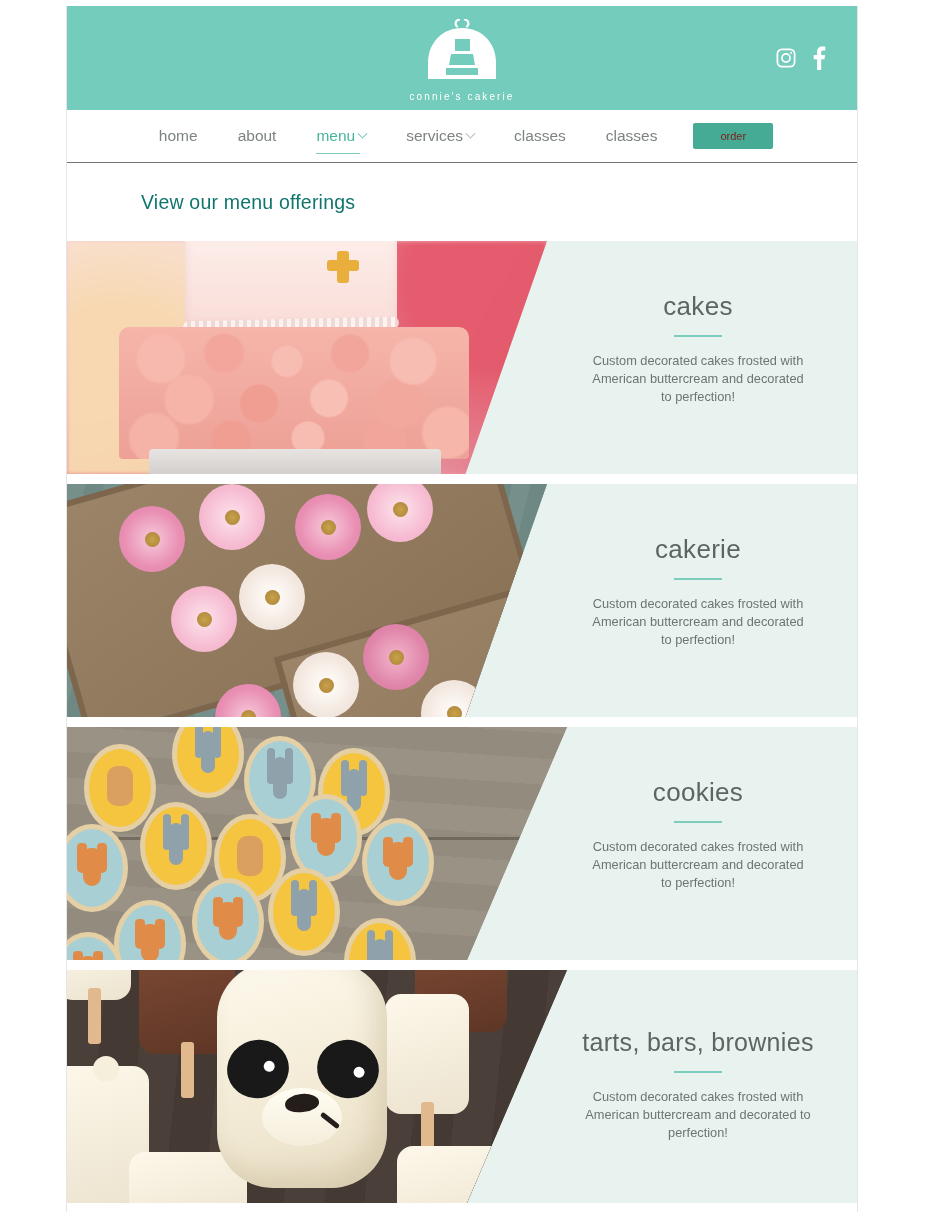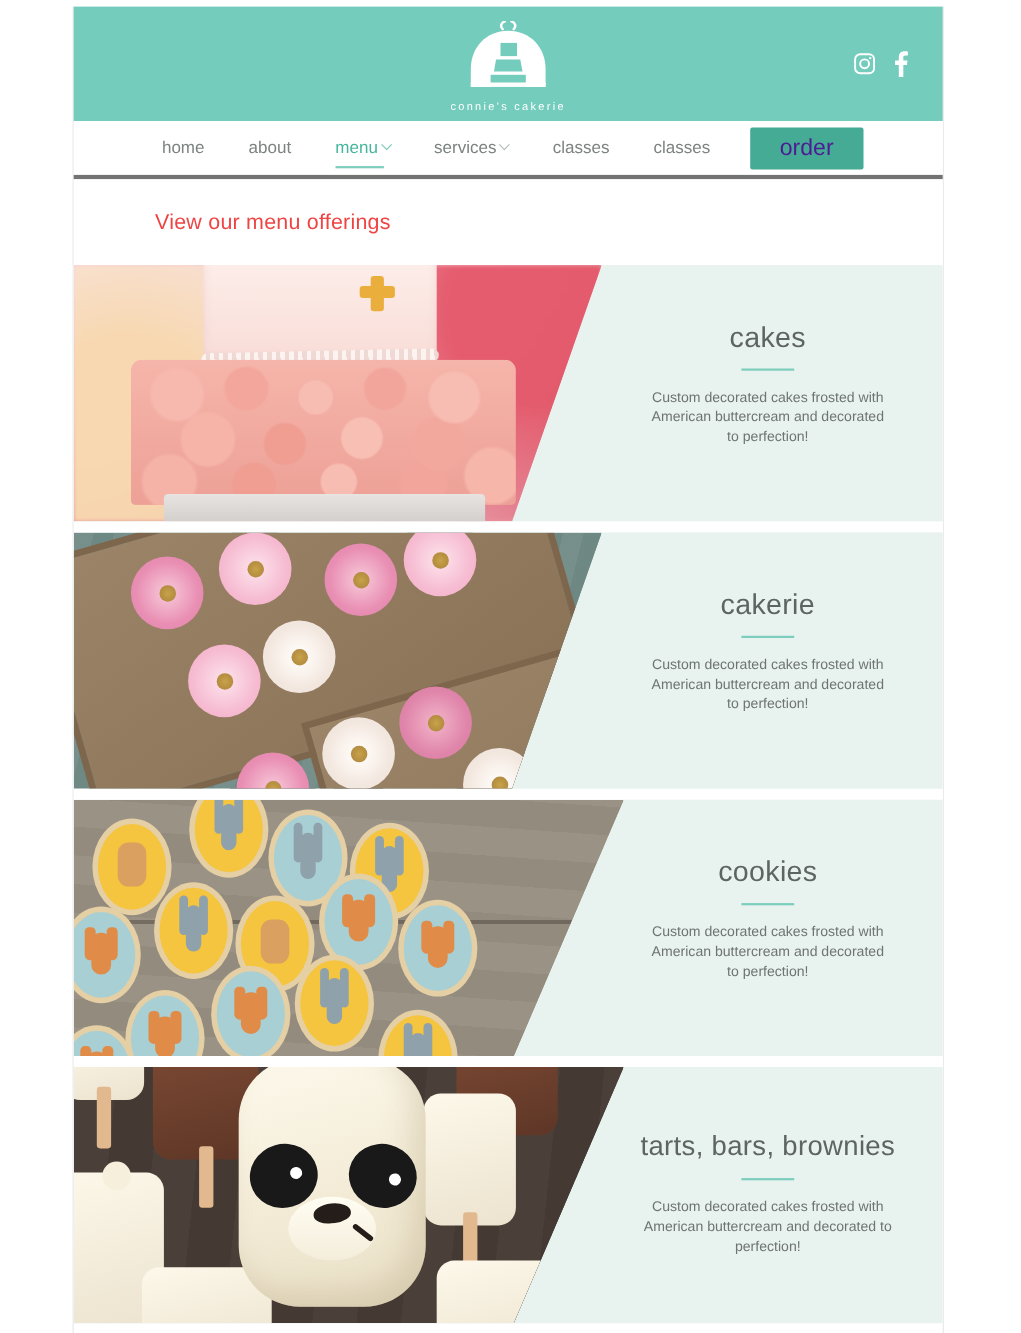--- a/index.html
+++ b/index.html
@@ -63,21 +63,21 @@
     display: flex;
     align-items: center;
     gap: 14px;
   }
   .social-icon { display: block; line-height: 0; cursor: pointer; }
 
   
   .nav {
     height: 53px;
     background: #ffffff;
-    border-bottom: 4px solid #737373;
+    border-bottom: 1px solid #737373;
     display: flex;
     align-items: center;
     justify-content: center;
   }
   .nav-inner {
     display: flex;
     align-items: center;
     gap: 0px;
     margin-left: -12px;
   }
@@ -106,41 +106,41 @@
     border-right: 1.3px solid #a6adab;
     border-bottom: 1.3px solid #a6adab;
     transform: rotate(45deg) translate(-2px,-2px);
     opacity: .85;
   }
   .nav-item.active .caret {
     border-color: #5cc0ac;
   }
   .order-btn {
     background: #45ab94;
-    color: #4c1d95;
-    font-size: 21px;
+    color: #7f1d1d;
+    font-size: 11px;
     padding: 7px 27px;
     border: none;
     border-radius: 2px;
     margin-left: 16px;
     cursor: pointer;
     font-family: "Liberation Sans", sans-serif;
   }
 
   
   .title-bar {
     height: 78px;
     display: flex;
     align-items: center;
     padding-left: 74px;
     background: #ffffff;
   }
   .page-title {
     font-size: 19.5px;
-    color: #ef4444;
+    color: #0f766e;
     font-weight: 400;
     letter-spacing: .2px;
   }
 
   
   .cards { background: #ffffff; }
   .card {
     position: relative;
     width: 790px;
     overflow: hidden;

